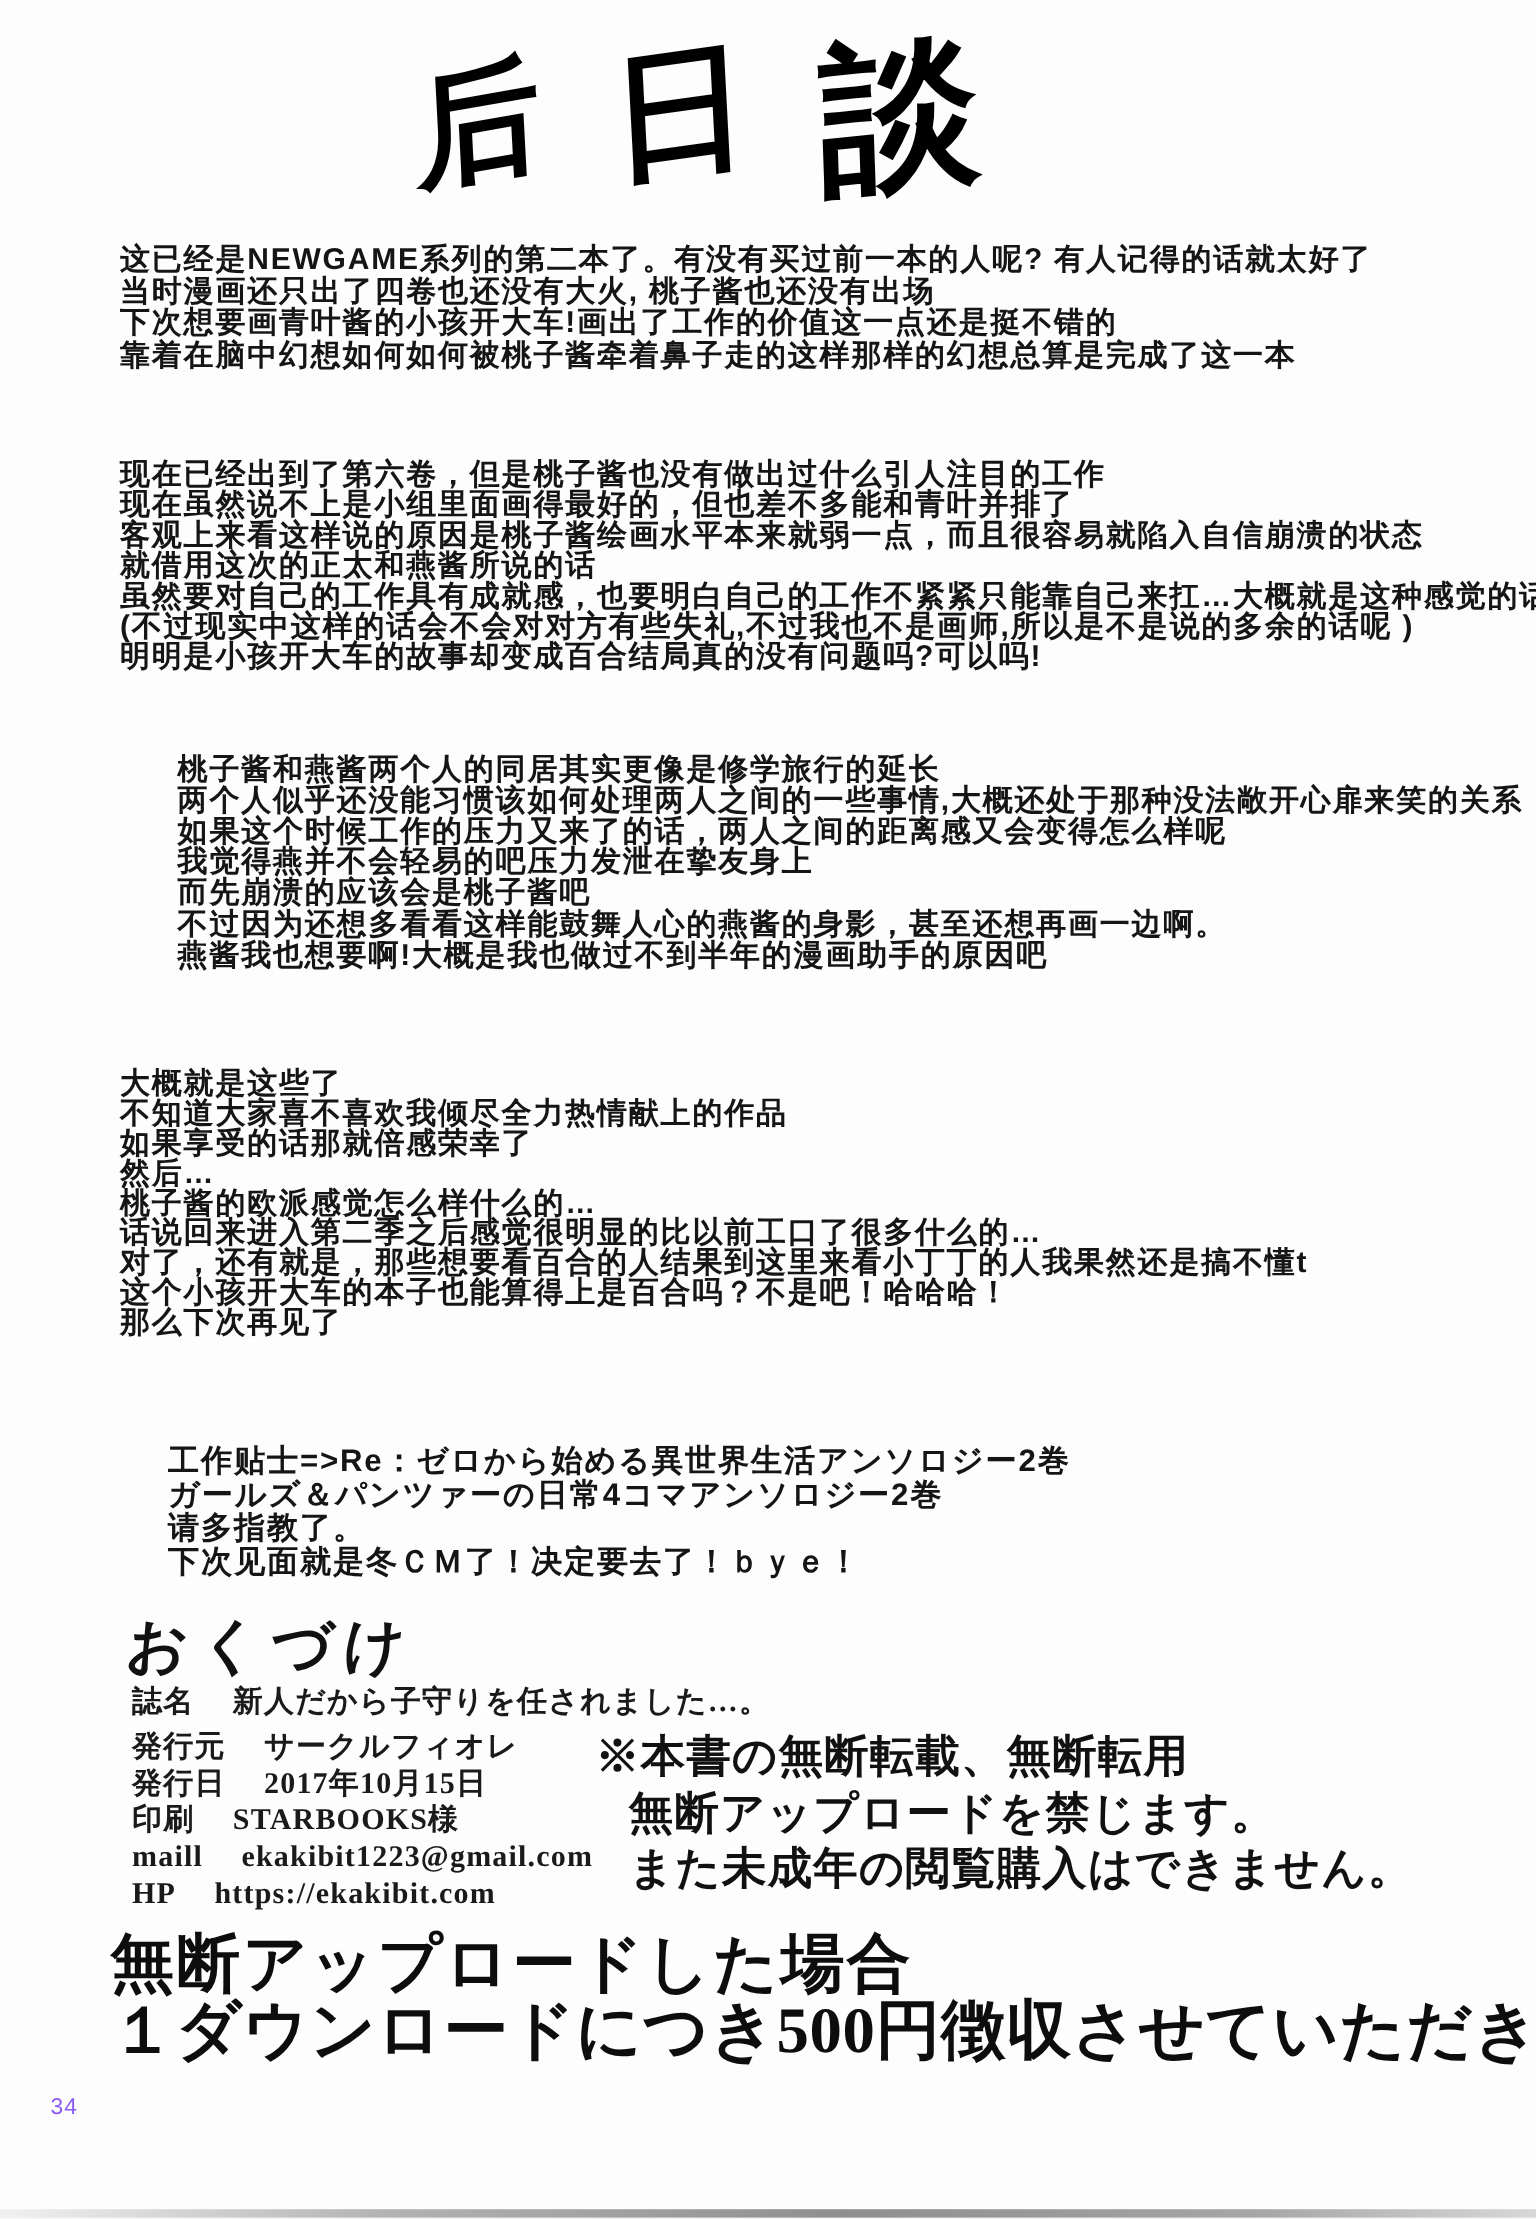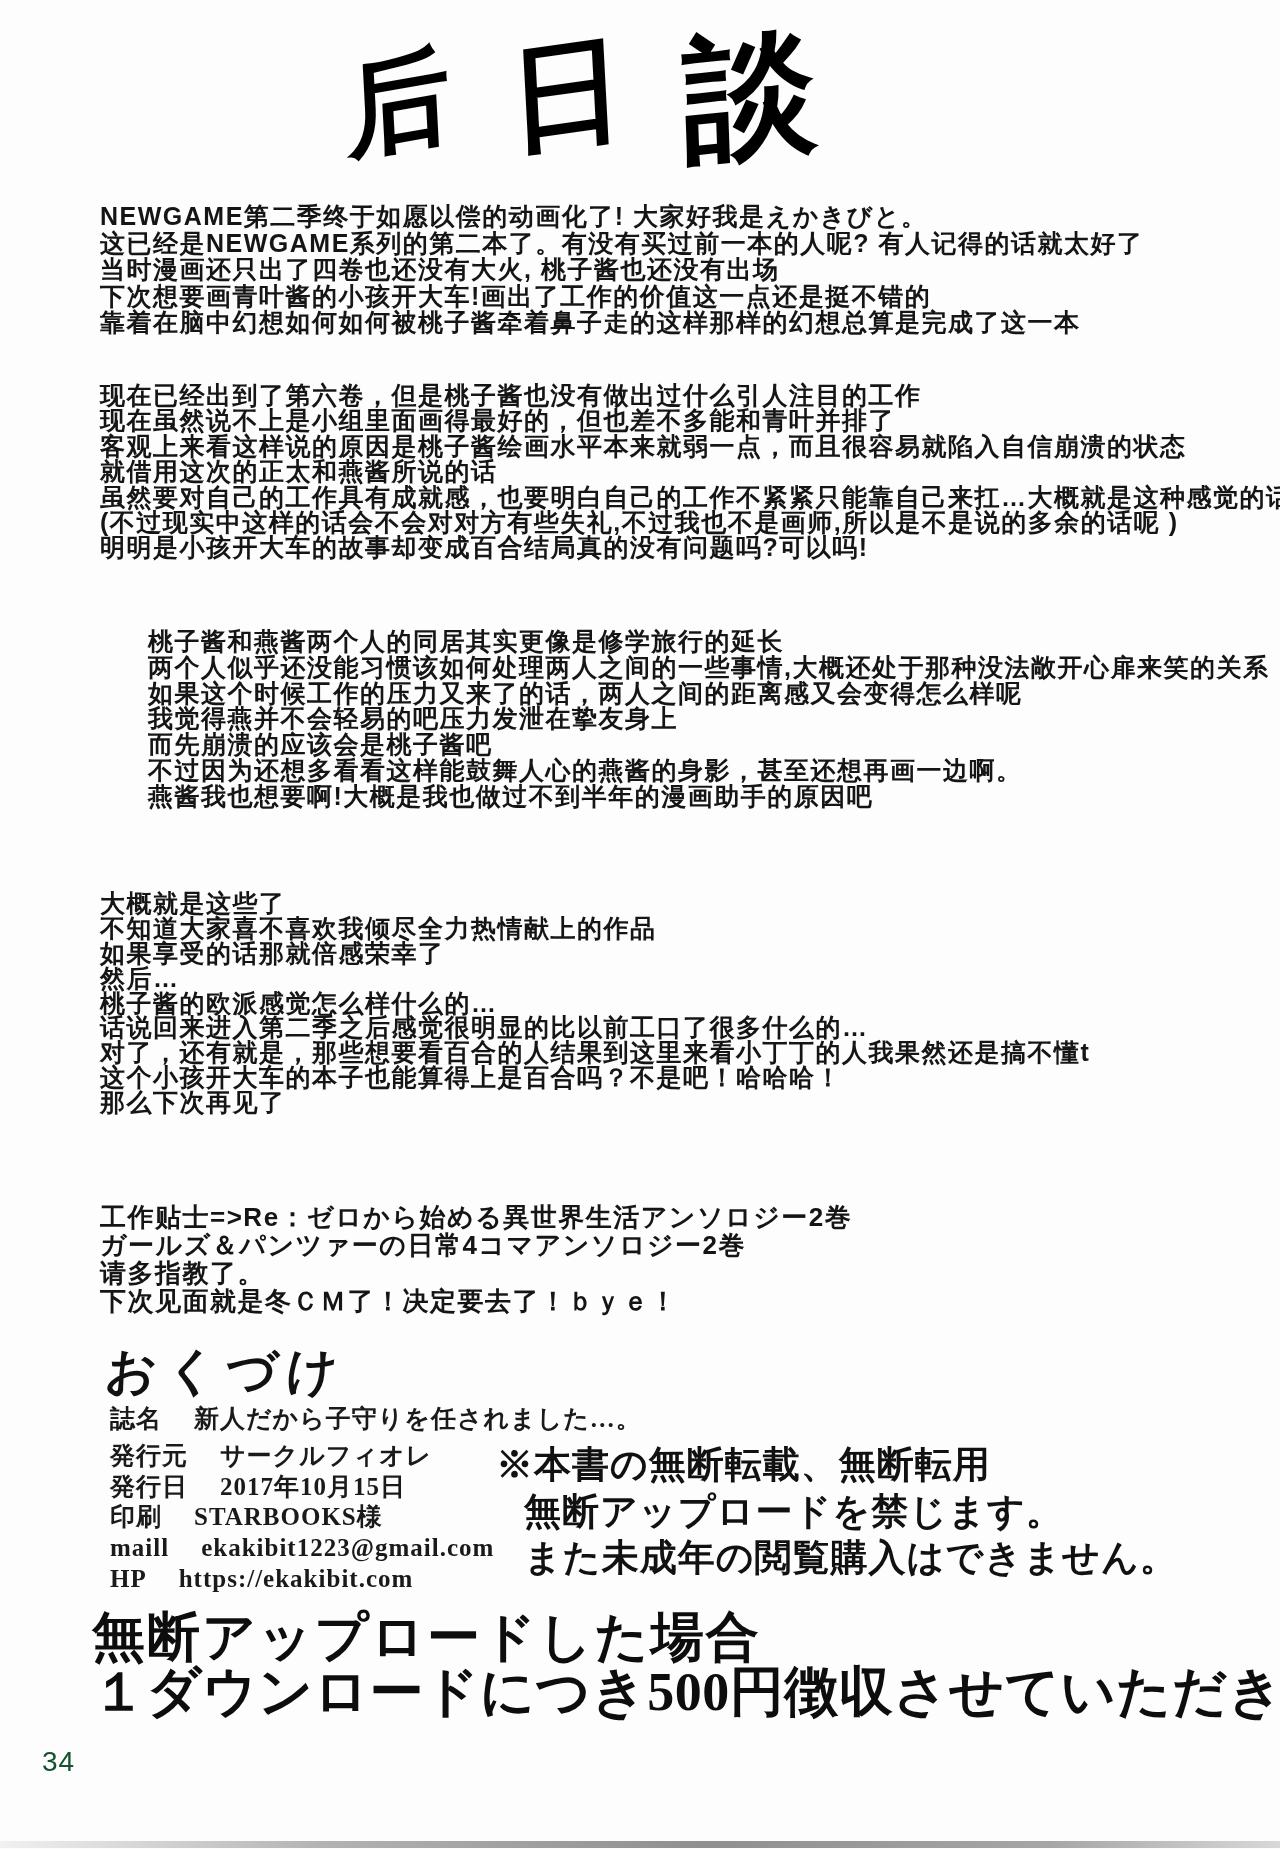--- a/index.html
+++ b/index.html
@@ -31,21 +31,21 @@
     white-space:nowrap;color:#151515;
   }
   .para .line{height:25.4px;line-height:25.4px;}
   #p1{top:203px;}
   #p1 .line{height:26.5px;line-height:26.5px;}
   #p2{top:383px;}
   #p3{top:629px;margin-left:48px;}
   #p3 .line{height:25.8px;line-height:25.8px;}
   #p4{top:891px;}
   #p4 .line{height:24.9px;line-height:24.9px;}
-  #works{top:1203px;font-size:26px;}
+  #works{top:1203px;font-size:26px;margin-left:40px;}
   #works .line{height:28px;line-height:28px;}
 
   
   .colophon-heading{
     position:absolute;left:106px;top:1338px;
     font-family:"Liberation Serif","DejaVu Serif",serif;
     font-weight:700;font-size:50px;letter-spacing:9px;
     transform:skewX(-6deg);color:#111;
   }
   .colophon{
@@ -72,21 +72,21 @@
   .warning{
     position:absolute;left:92px;top:1610px;
     font-family:"Liberation Serif","DejaVu Serif",serif;
     font-weight:700;white-space:nowrap;color:#0d0d0d;
   }
   .warning .w1{font-size:53px;line-height:54px;letter-spacing:2px;}
   .warning .w2{font-size:54px;line-height:56px;letter-spacing:0.5px;}
 
   .pagenum{
     position:absolute;left:42px;top:1746px;
-    font-size:28px;color:#14532d;letter-spacing:1px;
+    font-size:19px;color:#8b5cf6;letter-spacing:1px;
   }
 
   
   .scan-edge{
     position:absolute;left:0;right:0;bottom:1px;height:7px;
     background:linear-gradient(to right,#f1f1f1 0%,#b3b3b3 25%,#8f8f8f 55%,#a6a6a6 82%,#d8d8d8 100%);
     filter:blur(0.5px);
   }
 </style>
 </head>
@@ -94,21 +94,20 @@
 
 <div class="page">
 
   <div class="title">
     <span class="ch ch1">后</span>
     <span class="ch ch2">日</span>
     <span class="ch ch3">談</span>
   </div>
 
   <div class="para" id="p1">
-    <div class="line">NEWGAME第二季终于如愿以偿的动画化了! 大家好我是えかきびと。</div>
     <div class="line">这已经是NEWGAME系列的第二本了。有没有买过前一本的人呢? 有人记得的话就太好了</div>
     <div class="line">当时漫画还只出了四卷也还没有大火, 桃子酱也还没有出场</div>
     <div class="line">下次想要画青叶酱的小孩开大车!画出了工作的价值这一点还是挺不错的</div>
     <div class="line">靠着在脑中幻想如何如何被桃子酱牵着鼻子走的这样那样的幻想总算是完成了这一本</div>
   </div>
 
   <div class="para" id="p2">
     <div class="line">现在已经出到了第六卷，但是桃子酱也没有做出过什么引人注目的工作</div>
     <div class="line">现在虽然说不上是小组里面画得最好的，但也差不多能和青叶并排了</div>
     <div class="line">客观上来看这样说的原因是桃子酱绘画水平本来就弱一点，而且很容易就陷入自信崩溃的状态</div>

